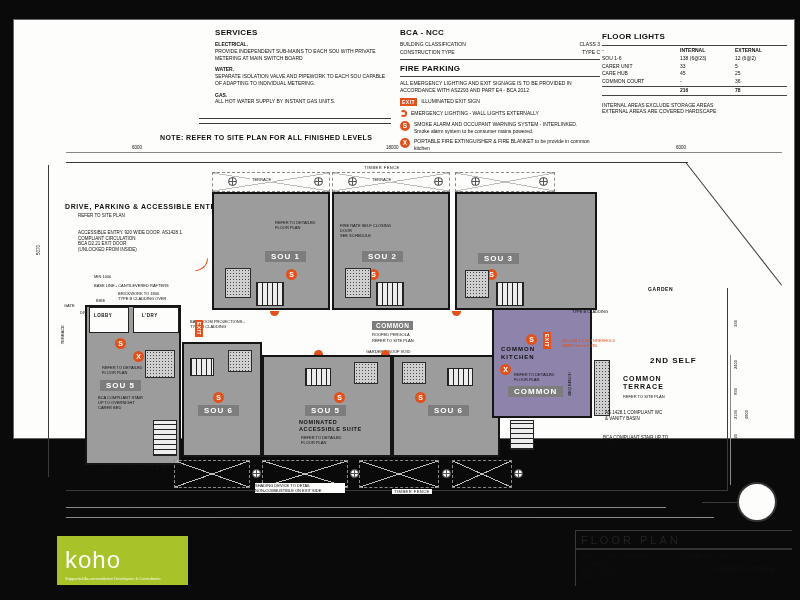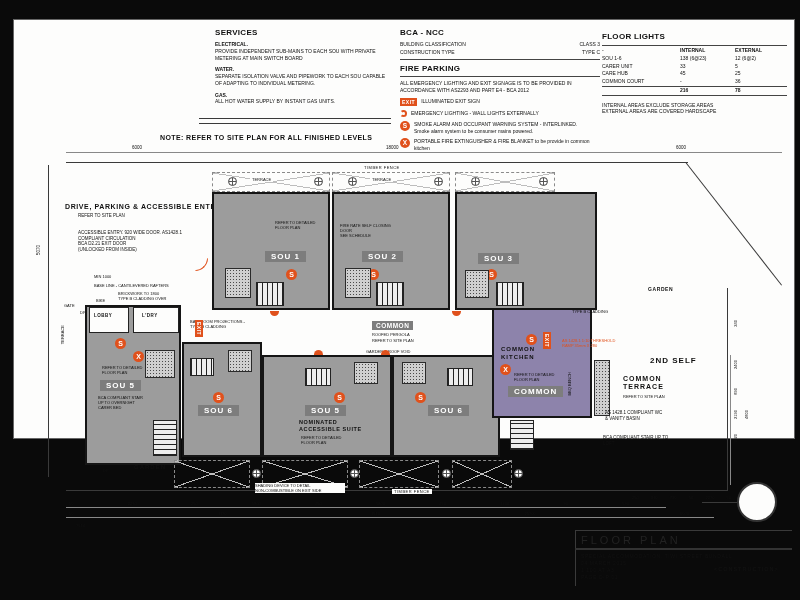--- a/index.html
+++ b/index.html
@@ -366,15 +366,19 @@
   <div class="hline" style="left:561px;top:510px;width:217px;"></div>
   <div class="vline" style="left:561px;top:510px;height:56px;"></div>
   <div class="abs t11 nw" style="left:567px;top:514px;letter-spacing:3px;color:#222;">FLOOR PLAN</div>
   <div class="abs" style="left:561px;top:528px;width:217px;height:2px;background:#333;"></div>
   <div class="abs t5 nw" style="left:567px;top:533px;letter-spacing:.6px;">SPECIAL ACCOMMODATION. TIWI STREET BUNDALL</div>
   <div class="abs t5 nw" style="left:567px;top:540px;letter-spacing:.6px;">04 MARCH 2015</div>
   <div class="abs t5 nw" style="left:567px;top:547px;letter-spacing:.6px;">1:100 AT A3</div>
   <div class="abs t5 nw" style="left:567px;top:554px;letter-spacing:.6px;">PAGE D-P:01</div>
   <div class="abs b t55 nw" style="left:700px;top:546px;letter-spacing:1px;">&lt;CONSTRUCTION&gt;</div>
 
+  <div class="logo" style="left:43px;top:516px;width:131px;height:49px;">
+    <div class="koho abs" style="left:8px;top:12px;">koho</div>
+    <div class="abs t4 nw" style="left:8px;top:40px;opacity:.9;">Supported Accommodation Developers &amp; Consultants</div>
+  </div>
 
 </div>
 </div>
 
 </body></html>

